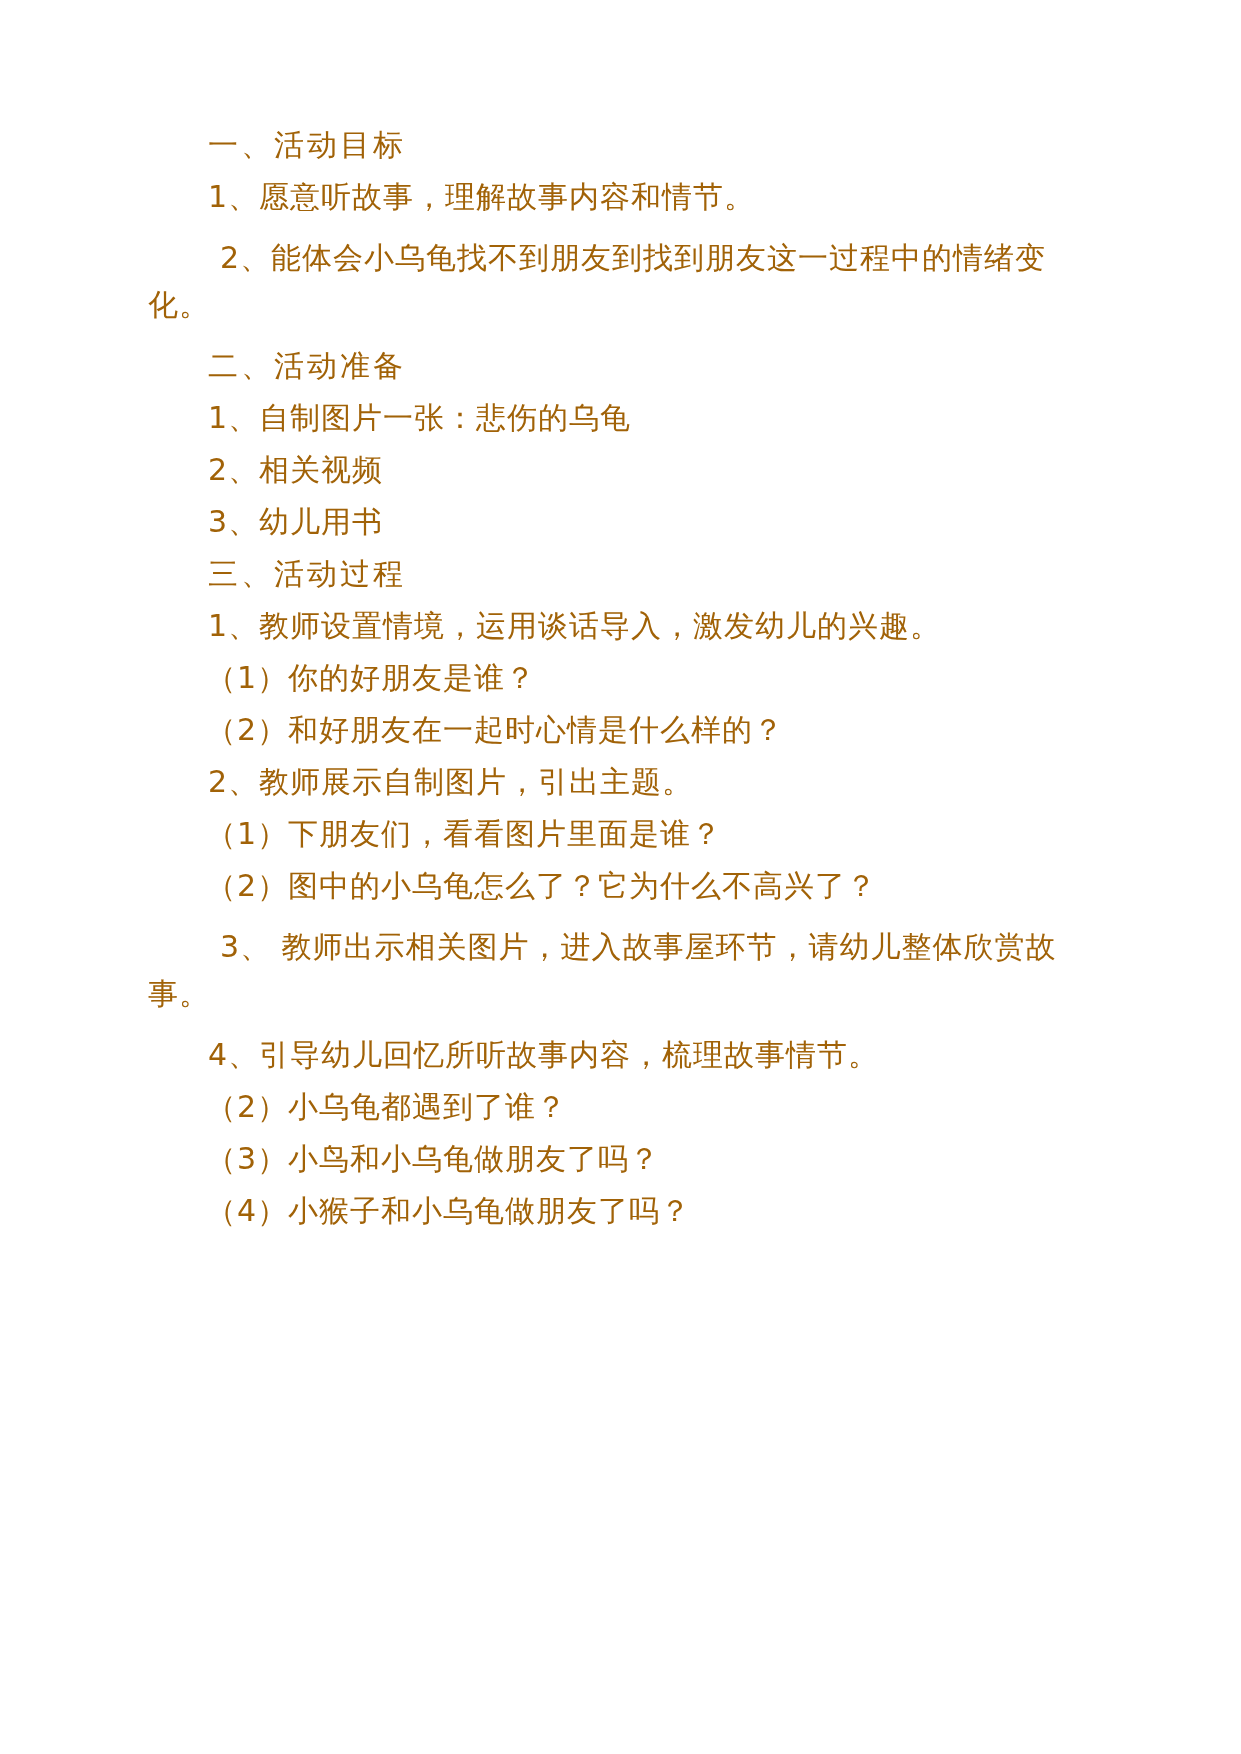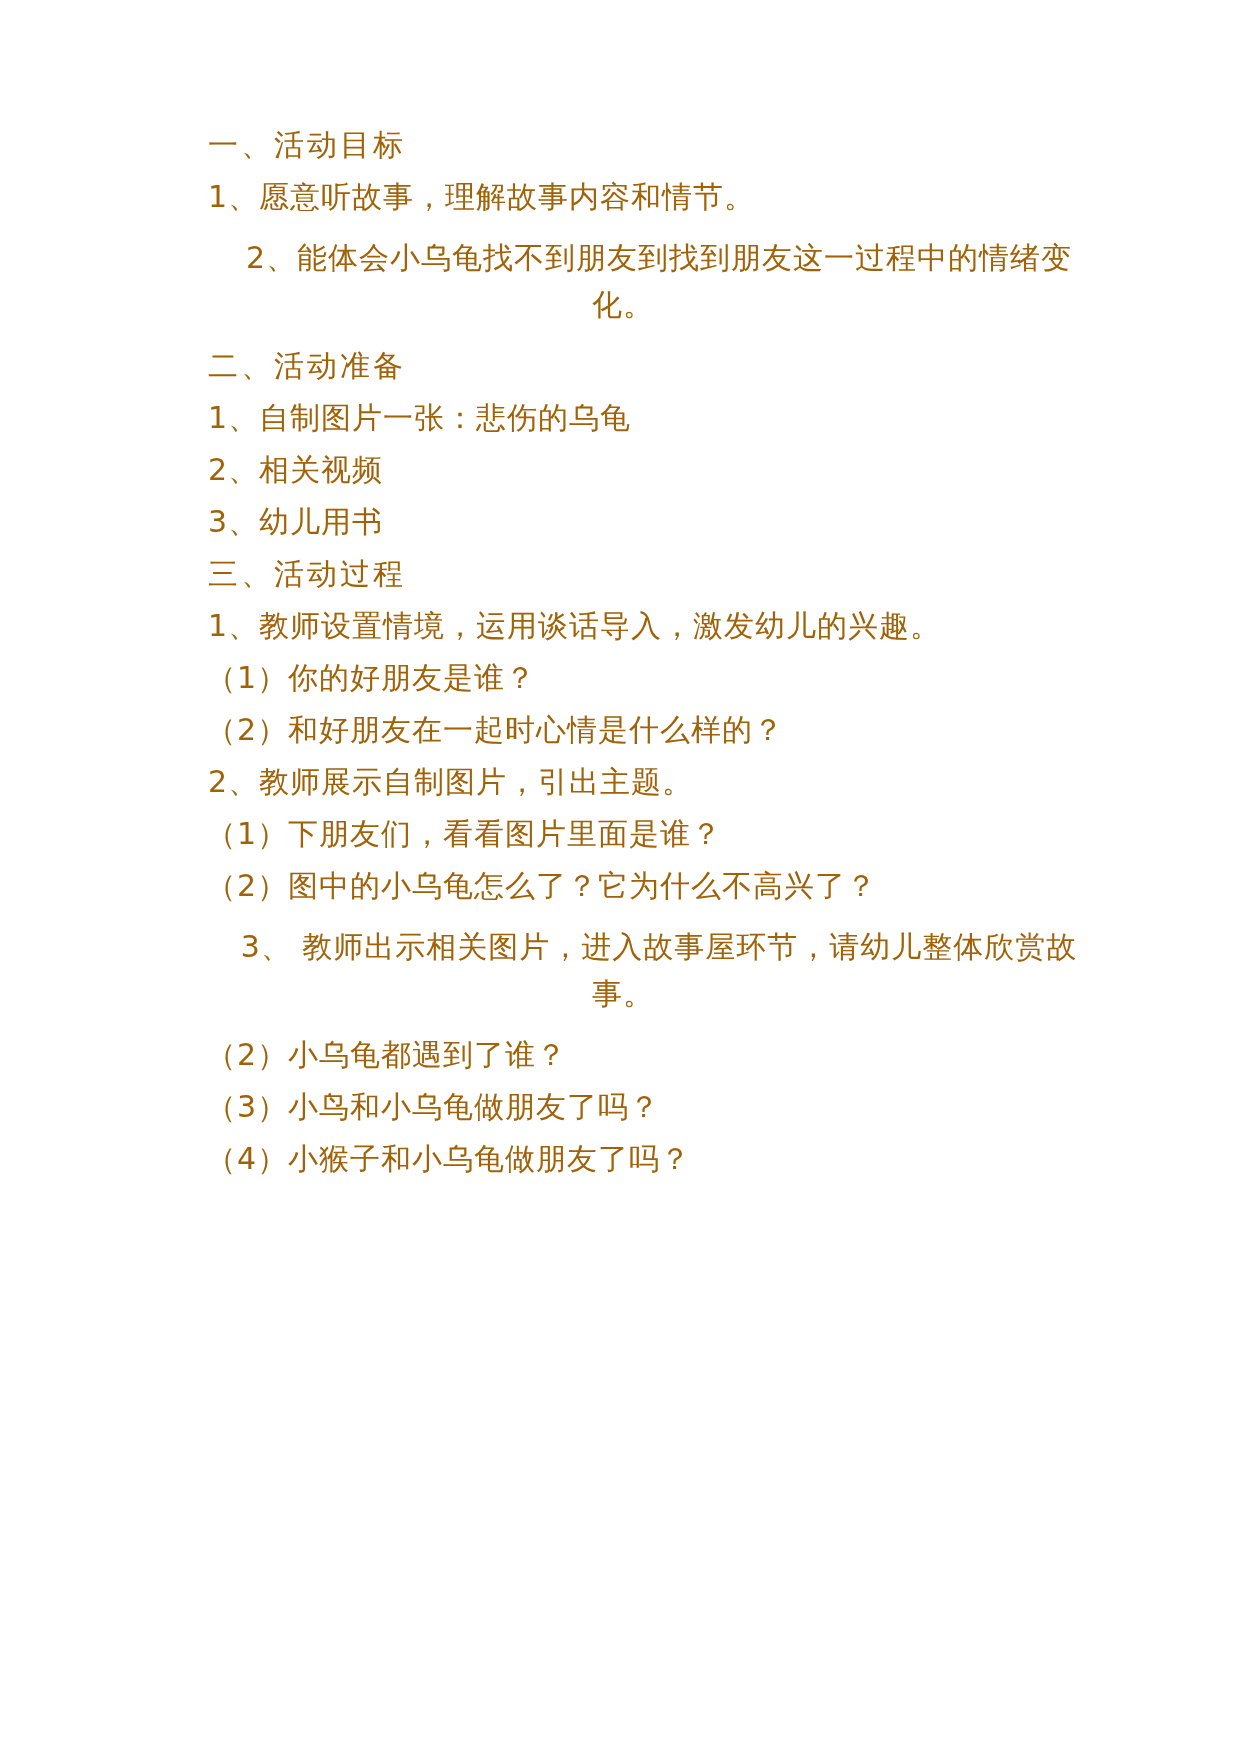--- a/index.html
+++ b/index.html
@@ -35,21 +35,20 @@
   .indent {
     text-indent: 60px;
   }
   .indent-small {
     text-indent: 58px;
   }
   .wrap-wide {
     text-indent: 72px;
     line-height: 1.58;
     margin-bottom: 22px;
-    text-align: center;
   }
   .heading {
     text-indent: 60px;
     letter-spacing: 3px;
   }
 </style>
 </head>
 <body>
 
 <div class="page">
@@ -65,18 +64,19 @@
     <p class="line indent">3、幼儿用书</p>
 
     <p class="line heading">三、活动过程</p>
     <p class="line indent">1、教师设置情境，运用谈话导入，激发幼儿的兴趣。</p>
     <p class="line indent-small">（1）你的好朋友是谁？</p>
     <p class="line indent-small">（2）和好朋友在一起时心情是什么样的？</p>
     <p class="line indent">2、教师展示自制图片，引出主题。</p>
     <p class="line indent-small">（1）下朋友们，看看图片里面是谁？</p>
     <p class="line indent-small">（2）图中的小乌龟怎么了？它为什么不高兴了？</p>
     <p class="line wrap-wide">3、 教师出示相关图片，进入故事屋环节，请幼儿整体欣赏故事。</p>
+    <p class="line indent">4、引导幼儿回忆所听故事内容，梳理故事情节。</p>
     <p class="line indent-small">（2）小乌龟都遇到了谁？</p>
     <p class="line indent-small">（3）小鸟和小乌龟做朋友了吗？</p>
     <p class="line indent-small">（4）小猴子和小乌龟做朋友了吗？</p>
 
   </div>
 </div>
 
 </body></html>

